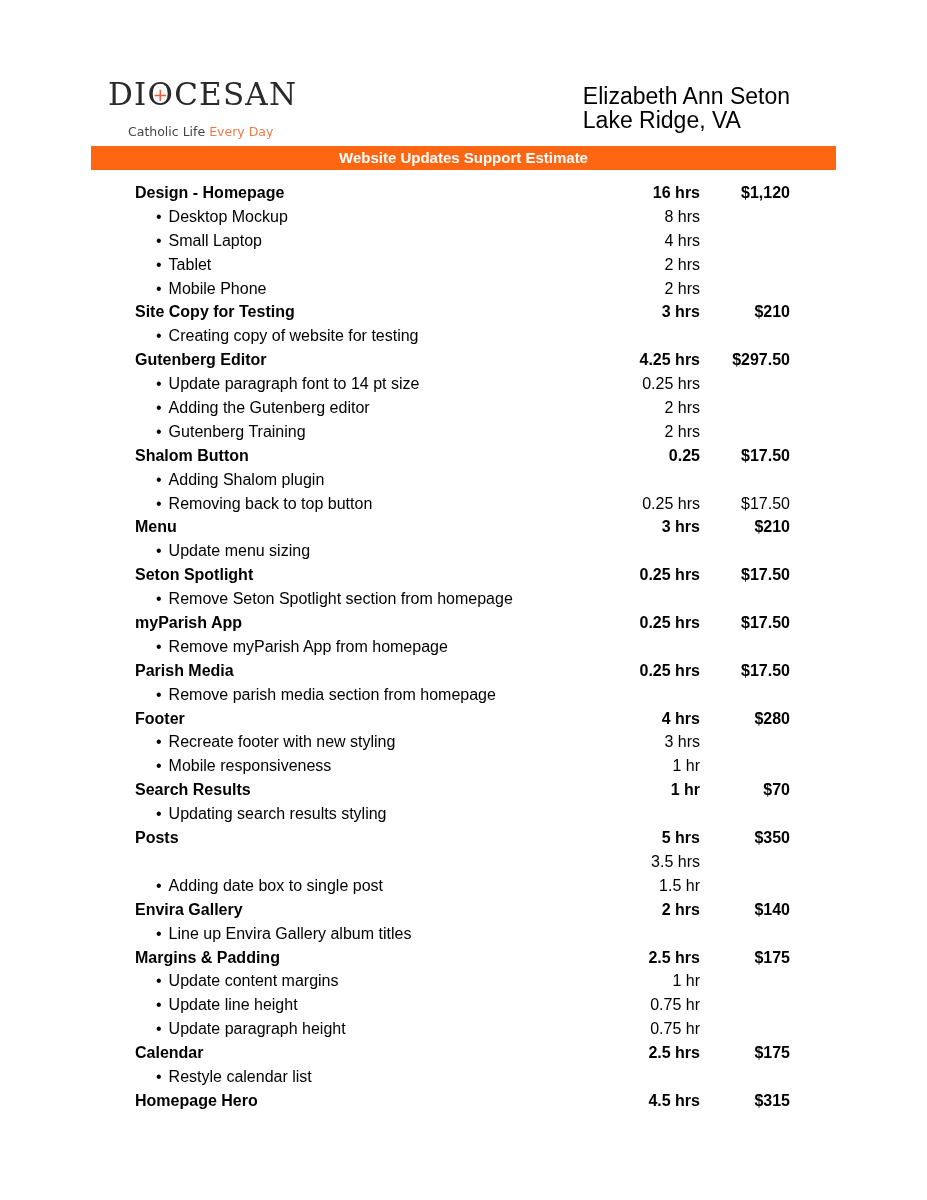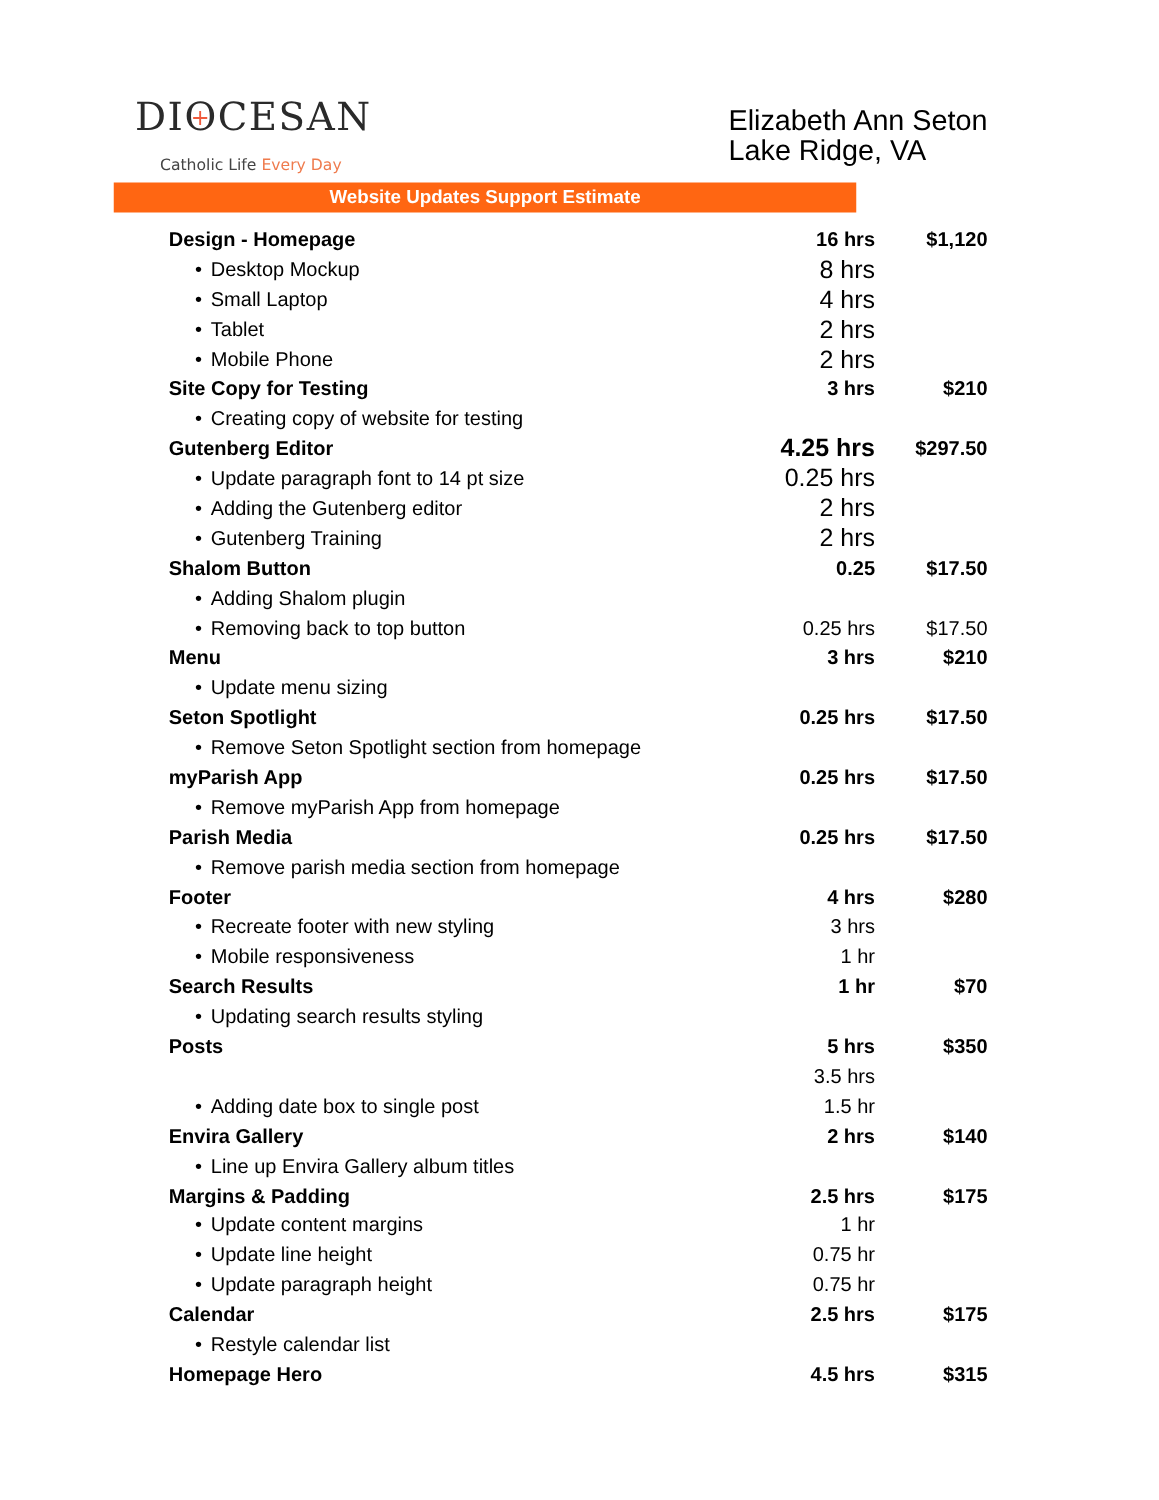--- a/index.html
+++ b/index.html
@@ -7,31 +7,31 @@
          font-family: "Liberation Sans", sans-serif; color: #000; }
   .logo { position: absolute; left: 108px; top: 78px; width: 200px; }
   .logo-word { font-family: "DejaVu Serif", serif; font-size: 31px; letter-spacing: 1.2px;
                color: #2a2a2a; line-height: 32px; white-space: nowrap; font-weight: normal; }
   .logo-o { display: inline-block; position: relative; }
   .logo-cross { position: absolute; left: 50%; top: 52%; transform: translate(-50%,-50%);
                 color: #ef5a3c; font-size: 18px; font-family: "DejaVu Sans", sans-serif; line-height: 1; }
   .logo-tag { font-family: "DejaVu Sans", sans-serif; font-size: 12.5px; color: #444; margin-top: 14px; padding-left: 20px; white-space: nowrap; }
   .logo-tag .accent { color: #ef7b4d; }
   .client { position: absolute; right: 137px; top: 84px; text-align: left; font-size: 23px; line-height: 24px; }
-  .banner { position: absolute; left: 91px; top: 146px; width: 594px; height: 24px; background: #ff6612;
+  .banner { position: absolute; left: 91px; top: 146px; width: 745px; height: 24px; background: #ff6612;
             color: #fff; font-weight: bold; font-size: 15px; text-align: center; line-height: 24px; }
   .list { position: absolute; left: 135px; top: 181px; width: 655px; }
   .row { position: relative; height: 23.9px; line-height: 23.9px; font-size: 16px; white-space: nowrap; }
   .row .label { position: absolute; left: 0; }
   .row.sub .label { left: 21px; }
   .row.sub .label::before { content: "\2022"; margin-right: 7px; }
   .row .hrs { position: absolute; right: 90px; text-align: right; }
   .row .cost { position: absolute; right: 0; text-align: center; }
   .row.head { font-weight: bold; }
-  .row .hrs.small { font-size: 20px; }
+  .row .hrs.small { font-size: 16px; }
 </style>
 </head>
 <body>
 
 <div class="logo">
   <div class="logo-word"><span>DI</span><span class="logo-o"><span>O</span><span class="logo-cross">+</span></span><span>CESAN</span></div>
   <div class="logo-tag"><span>Catholic Life </span><span class="accent">Every Day</span></div>
 </div>
 
 <div class="client">

